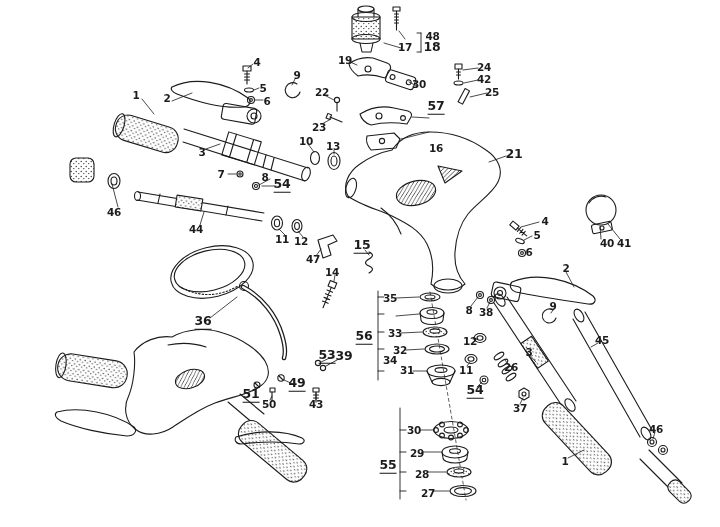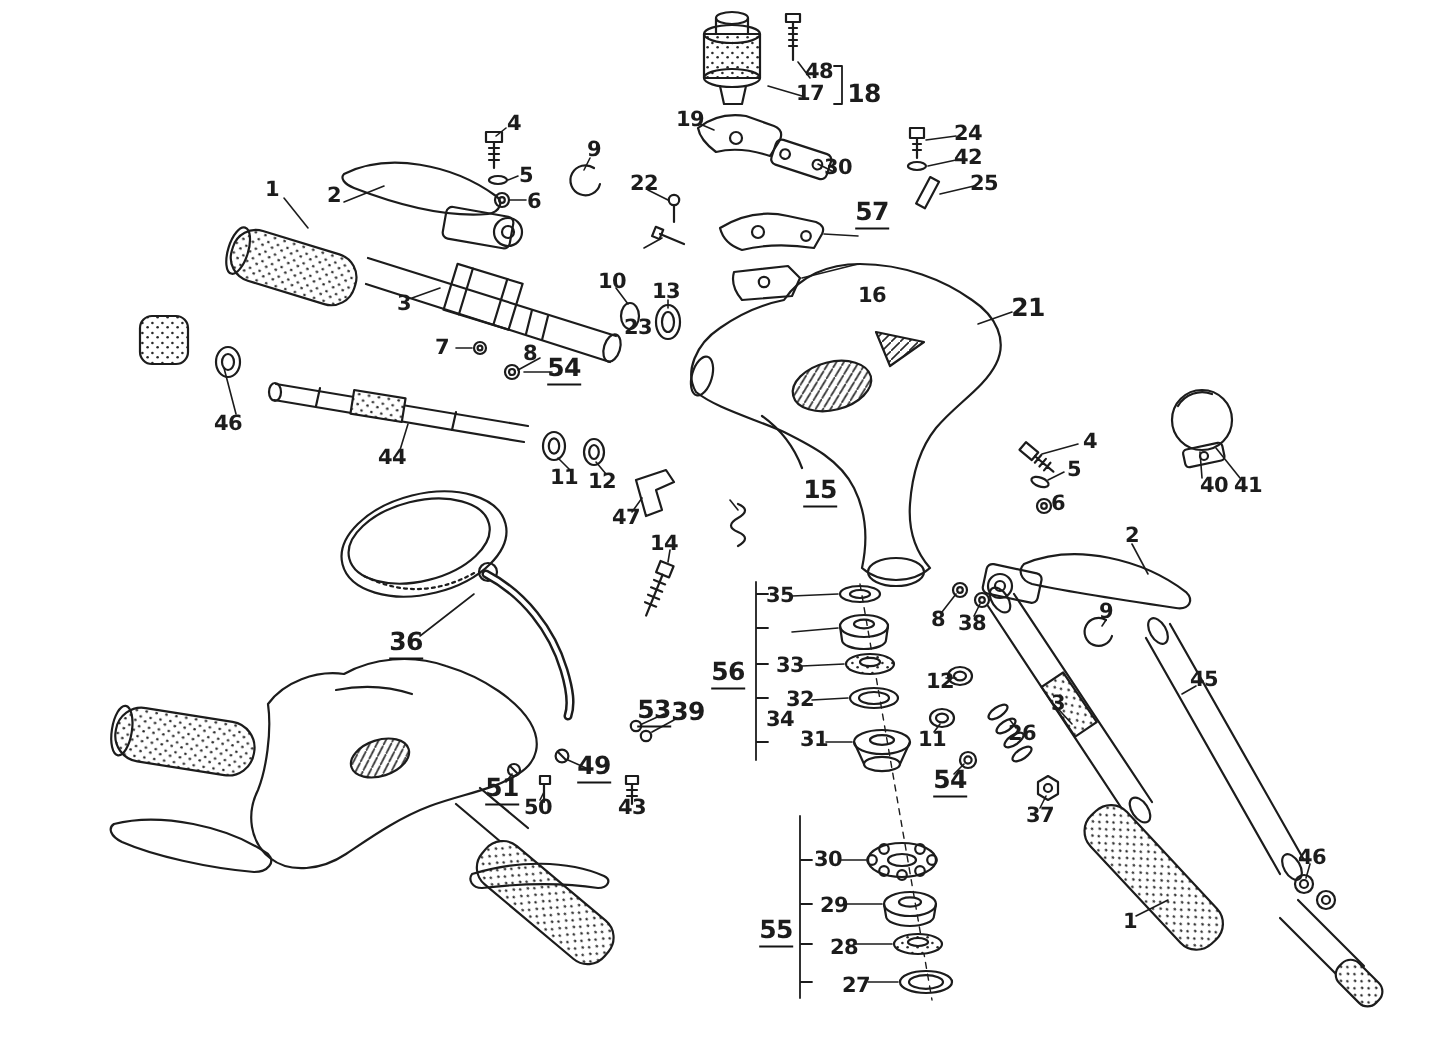--- a/index.html
+++ b/index.html
@@ -370,51 +370,51 @@
           <path d="M293,384 L284,380"></path>
           <path d="M253,391 L256,387"></path>
       <path d="M270,400 L272,396"></path>
           <path d="M316,400 L316,393"></path>
           <path d="M332,357 L321,362"></path>
     </g>
   </g>
 </svg>
 
 <div id="label-layer">
-      <span class="part-label" style="left: 394px; top: 36px; color: rgb(28, 28, 28); padding-left: 31px;">48</span>
+      <span class="part-label" style="left: 417px; top: 36px; color: rgb(28, 28, 28); padding-left: 31px;">48</span>
       <span class="part-label" style="left: 405px; top: 47px; color: rgb(28, 28, 28);">17</span>
       <span class="part-label em" style="left: 432px; top: 47px; color: rgb(28, 28, 28);">18</span>
       <span class="part-label" style="left: 345px; top: 60px; color: rgb(28, 28, 28);">19</span>
       <span class="part-label" style="left: 419px; top: 84px; color: rgb(28, 28, 28);">30</span>
       <span class="part-label" style="left: 484px; top: 67px; color: rgb(28, 28, 28);">24</span>
       <span class="part-label" style="left: 484px; top: 79px; color: rgb(28, 28, 28);">42</span>
       <span class="part-label" style="left: 492px; top: 92px; color: rgb(28, 28, 28);">25</span>
       <span class="part-label" style="left: 257px; top: 62px; color: rgb(28, 28, 28);">4</span>
       <span class="part-label" style="left: 263px; top: 88px; color: rgb(28, 28, 28);">5</span>
       <span class="part-label" style="left: 267px; top: 101px; color: rgb(28, 28, 28);">6</span>
       <span class="part-label" style="left: 297px; top: 75px; color: rgb(28, 28, 28);">9</span>
       <span class="part-label" style="left: 136px; top: 95px; color: rgb(28, 28, 28);">1</span>
       <span class="part-label" style="left: 167px; top: 98px; color: rgb(28, 28, 28);">2</span>
       <span class="part-label" style="left: 322px; top: 92px; color: rgb(28, 28, 28);">22</span>
-      <span class="part-label" style="left: 319px; top: 127px; color: rgb(28, 28, 28); margin-top: 37px;">23</span>
+      <span class="part-label" style="left: 319px; top: 127px; color: rgb(28, 28, 28);">23</span>
       <span class="part-label" style="left: 306px; top: 141px; color: rgb(28, 28, 28);">10</span>
       <span class="part-label" style="left: 333px; top: 146px; color: rgb(28, 28, 28);">13</span>
       <span class="part-label" style="left: 202px; top: 152px; color: rgb(28, 28, 28);">3</span>
       <span class="part-label em underline" style="left: 436px; top: 107px; color: rgb(28, 28, 28);">57</span>
       <span class="part-label" style="left: 436px; top: 148px; color: rgb(28, 28, 28);">16</span>
       <span class="part-label em" style="left: 514px; top: 154px; color: rgb(28, 28, 28);">21</span>
       <span class="part-label" style="left: 221px; top: 174px; color: rgb(28, 28, 28);">7</span>
       <span class="part-label" style="left: 265px; top: 177px; color: rgb(28, 28, 28);">8</span>
       <span class="part-label em underline" style="left: 282px; top: 185px; color: rgb(28, 28, 28);">54</span>
       <span class="part-label" style="left: 114px; top: 212px; color: rgb(28, 28, 28);">46</span>
       <span class="part-label" style="left: 196px; top: 229px; color: rgb(28, 28, 28);">44</span>
       <span class="part-label" style="left: 282px; top: 239px; color: rgb(28, 28, 28);">11</span>
       <span class="part-label" style="left: 301px; top: 241px; color: rgb(28, 28, 28);">12</span>
       <span class="part-label" style="left: 313px; top: 259px; color: rgb(28, 28, 28);">47</span>
-      <span class="part-label em underline" style="left: 362px; top: 246px; color: rgb(28, 28, 28); margin-left: 48px;">15</span>
+      <span class="part-label em underline" style="left: 362px; top: 246px; color: rgb(28, 28, 28);">15</span>
       <span class="part-label" style="left: 332px; top: 272px; color: rgb(28, 28, 28);">14</span>
       <span class="part-label" style="left: 390px; top: 298px; color: rgb(28, 28, 28);">35</span>
       <span class="part-label" style="left: 390px; top: 316px; color: rgb(28, 28, 28); margin-top: 44px;">34</span>
       <span class="part-label" style="left: 395px; top: 333px; color: rgb(28, 28, 28);">33</span>
       <span class="part-label" style="left: 400px; top: 350px; color: rgb(28, 28, 28);">32</span>
       <span class="part-label" style="left: 407px; top: 370px; color: rgb(28, 28, 28);">31</span>
       <span class="part-label em underline" style="left: 364px; top: 337px; color: rgb(28, 28, 28);">56</span>
       <span class="part-label" style="left: 414px; top: 430px; color: rgb(28, 28, 28);">30</span>
       <span class="part-label" style="left: 417px; top: 453px; color: rgb(28, 28, 28);">29</span>
       <span class="part-label" style="left: 422px; top: 474px; color: rgb(28, 28, 28);">28</span>

